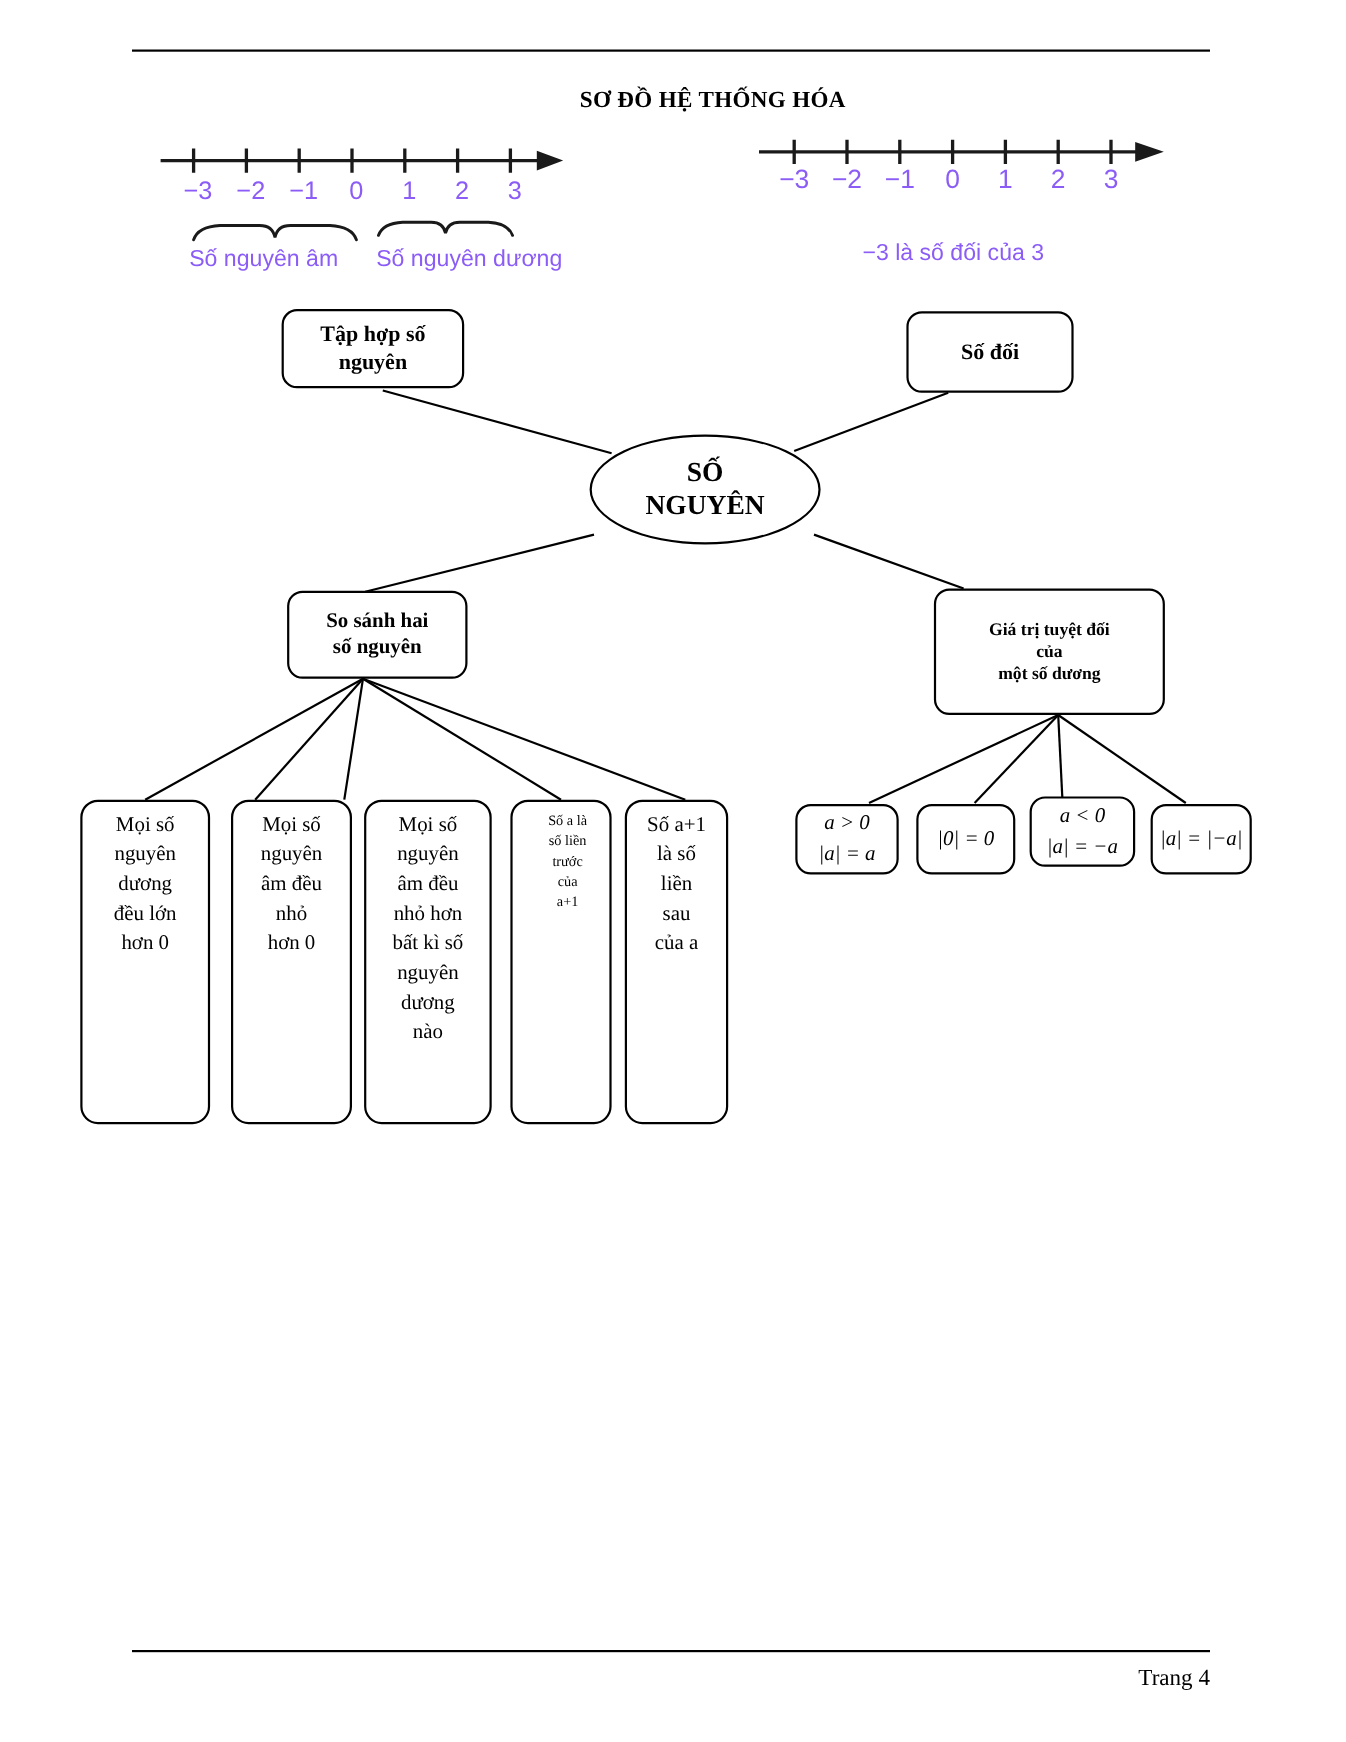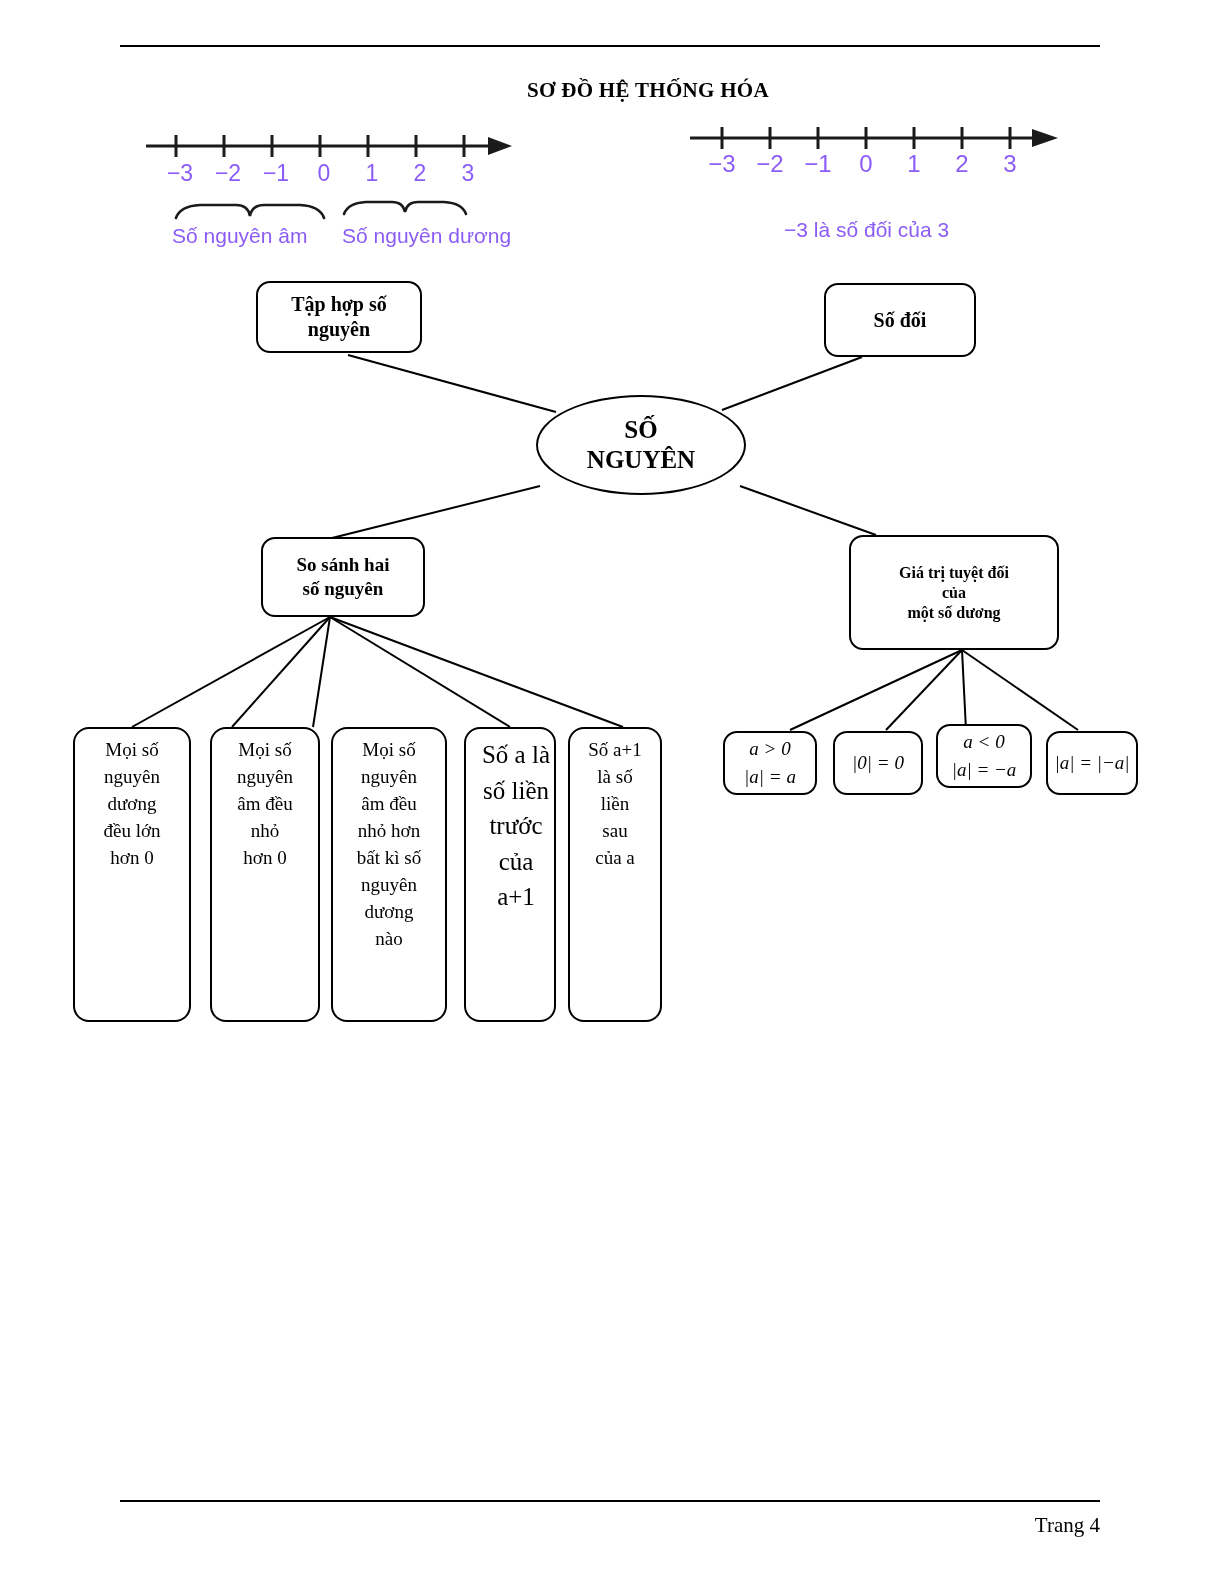--- a/index.html
+++ b/index.html
@@ -254,21 +254,21 @@
       <span>nguyên</span><br>
       <span>âm đều</span><br>
       <span>nhỏ hơn</span><br>
       <span>bất kì số</span><br>
       <span>nguyên</span><br>
       <span>dương</span><br>
       <span>nào</span>
     </span>
   </div>
 
-  <div class="node leaf" style="left:464px; top:727px; width:92px; height:295px; font-size:25px;padding-left:12px;">
+  <div class="node leaf" style="left:464px; top:727px; width:92px; height:295px; font-size:13px;padding-left:12px;">
     <span class="leaf-text">
       <span>Số a là</span><br>
       <span>số liền</span><br>
       <span>trước</span><br>
       <span>của</span><br>
       <span>a+1</span>
     </span>
   </div>
 
   <div class="node leaf" style="left:568px; top:727px; width:94px; height:295px; font-size:19px;">

